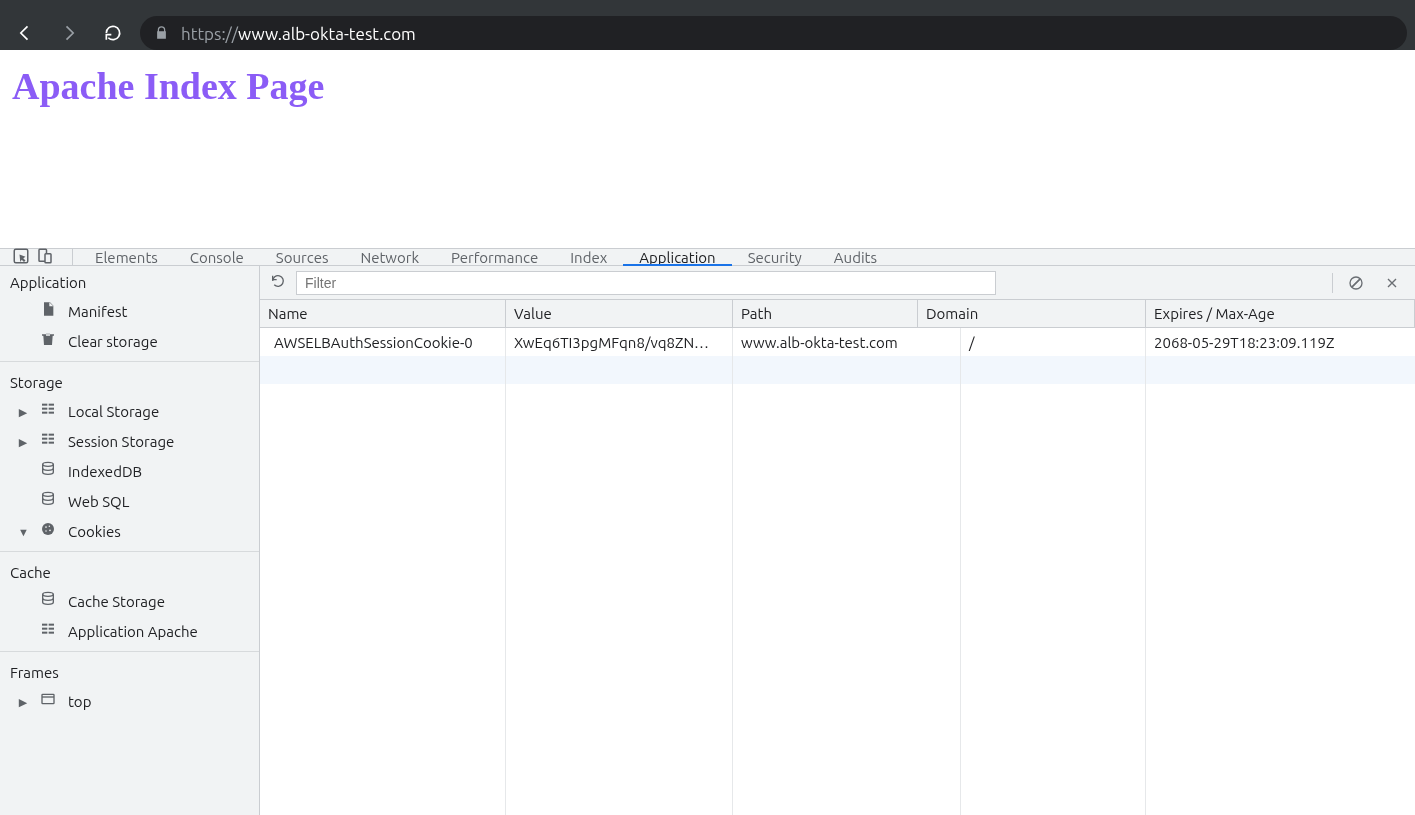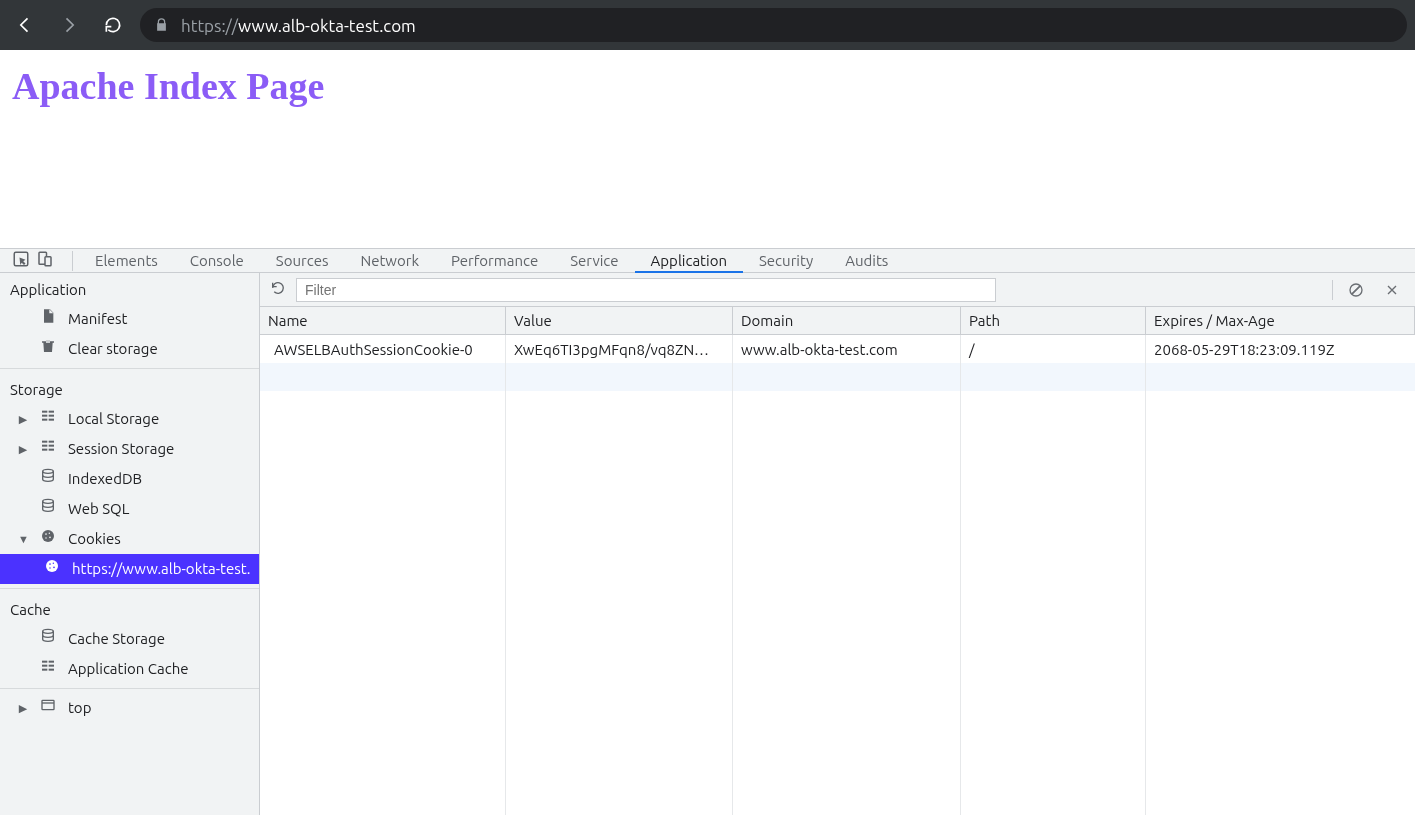--- a/index.html
+++ b/index.html
@@ -1,35 +1,35 @@
 <!DOCTYPE html>
 <html><head>
 <meta charset="utf-8">
 <style>
   * { box-sizing: border-box; margin: 0; padding: 0; }
   html, body { width: 1415px; height: 815px; font-family: "Segoe UI", Ubuntu, Arial, sans-serif; background: #fff; overflow: hidden; }
 
   
-  .chrome-bar { height: 50px; background: #323639; display: flex; align-items: center; padding: 0 8px; gap: 10px; }
+  .chrome-bar { height: 50px; background: #323639; display: flex; align-items: flex-end; padding: 0 8px; gap: 10px; }
   .chrome-btn { width: 34px; height: 34px; display: flex; align-items: center; justify-content: center; border-radius: 50%; color: #9aa0a6; }
   .chrome-btn.active { color: #fff; }
   .chrome-btn svg { width: 20px; height: 20px; }
   .url-bar { flex: 1; height: 34px; background: #202124; border-radius: 17px; display: flex; align-items: center; padding: 0 14px; color: #9aa0a6; font-size: 17px; gap: 12px; }
   .url-bar .lock { color: #9aa0a6; }
   .url-text { color: #9aa0a6; font-size: 17px; white-space: nowrap; }
   .url-text .host { color: #ffffff; }
 
   
   .page-area { height: 198px; padding: 14px 12px; background: #fff; }
   .page-area h1 { font-family: "Times New Roman", serif; font-weight: bold; font-size: 38px; color: #8b5cf6; }
 
   
   .devtools { height: calc(815px - 50px - 198px); border-top: 1px solid #cacdd1; display: flex; flex-direction: column; background: #f1f3f4; }
 
-  .dt-tabstrip { height: 24px; display: flex; align-items: stretch; background: #f1f3f4; border-bottom: 1px solid #cacdd1; }
+  .dt-tabstrip { height: 17px; display: flex; align-items: stretch; background: #f1f3f4; border-bottom: 1px solid #cacdd1; }
   .dt-tool-left { display: flex; align-items: center; gap: 6px; padding: 0 12px; color: #5f6368; }
   .dt-tool-left svg { width: 18px; height: 18px; }
   .dt-sep { width: 1px; height: 20px; background: #cacdd1; margin: auto 6px; }
   .dt-tab { padding: 0 16px; display: flex; align-items: center; font-size: 15px; color: #5f6368; cursor: pointer; }
   .dt-tab.selected { color: #202124; position: relative; }
   .dt-tab.selected::after { content:""; position:absolute; left:0; right:0; bottom:-1px; height:2px; background:#1a73e8; }
 
   .dt-body { flex:1; display:flex; overflow:hidden; }
 
   
@@ -119,21 +119,21 @@
           </svg>
       </span>
     </div>
     <div class="dt-sep"></div>
     <div id="dt-tabs" style="display: flex;">
         <div class="dt-tab">Elements</div>
         <div class="dt-tab">Console</div>
         <div class="dt-tab">Sources</div>
         <div class="dt-tab">Network</div>
         <div class="dt-tab">Performance</div>
-        <div class="dt-tab">Service</div>
+        <div class="dt-tab">Index</div>
         <div class="dt-tab selected">Application</div>
         <div class="dt-tab">Security</div>
         <div class="dt-tab">Audits</div>
       </div>
   </div>
 
   <div class="dt-body">
 
     <div class="dt-sidebar" id="dt-sidebar">
         <div class="sb-group-title">Application</div>
@@ -200,30 +200,20 @@
           <span class="tri">▼</span>
           <span><svg viewBox="0 0 24 24" fill="#5f6368">
               <circle cx="12" cy="12" r="9"></circle>
               <circle cx="9" cy="9" r="1.3" fill="#f1f3f4"></circle>
               <circle cx="14" cy="8" r="1.1" fill="#f1f3f4"></circle>
               <circle cx="15" cy="14" r="1.3" fill="#f1f3f4"></circle>
               <circle cx="9" cy="15" r="1.1" fill="#f1f3f4"></circle>
             </svg></span>
           <span>Cookies</span>
         </div>
-        <div class="sb-item cookies-origin selected">
-          <span><svg viewBox="0 0 24 24" fill="#fff">
-              <circle cx="12" cy="12" r="9"></circle>
-              <circle cx="9" cy="9" r="1.3" fill="#4b32ff"></circle>
-              <circle cx="14" cy="8" r="1.1" fill="#4b32ff"></circle>
-              <circle cx="15" cy="14" r="1.3" fill="#4b32ff"></circle>
-              <circle cx="9" cy="15" r="1.1" fill="#4b32ff"></circle>
-            </svg></span>
-          <span>https://www.alb-okta-test.</span>
-        </div>
         <div class="sb-divider"></div>
         <div class="sb-group-title">Cache</div>
         <div class="sb-item level1">
           <span class="tri"></span>
           <span><svg viewBox="0 0 24 24" fill="none" stroke="#5f6368" stroke-width="2">
               <ellipse cx="12" cy="5" rx="8" ry="3"></ellipse>
               <path d="M4 5v6c0 1.7 3.6 3 8 3s8-1.3 8-3V5"></path>
               <path d="M4 11v6c0 1.7 3.6 3 8 3s8-1.3 8-3v-6"></path>
             </svg></span>
           <span>Cache Storage</span>
@@ -231,23 +221,24 @@
         <div class="sb-item level1">
           <span class="tri"></span>
           <span><svg viewBox="0 0 24 24" fill="#5f6368">
               <rect x="3" y="4" width="8" height="3"></rect>
               <rect x="13" y="4" width="8" height="3"></rect>
               <rect x="3" y="10" width="8" height="3"></rect>
               <rect x="13" y="10" width="8" height="3"></rect>
               <rect x="3" y="16" width="8" height="3"></rect>
               <rect x="13" y="16" width="8" height="3"></rect>
             </svg></span>
-          <span>Application Cache</span>
+          <span>Application Apache</span>
         </div>
         <div class="sb-divider"></div>
+        <div class="sb-group-title">Frames</div>
         <div class="sb-item level1">
           <span class="tri">▶</span>
           <span><svg viewBox="0 0 24 24" fill="none" stroke="#5f6368" stroke-width="2">
               <rect x="3" y="5" width="18" height="14" rx="1"></rect>
               <path d="M3 9h18"></path>
             </svg></span>
           <span>top</span>
         </div>
       </div>
 
@@ -273,22 +264,22 @@
           <svg viewBox="0 0 24 24" fill="none" stroke="currentColor" stroke-width="2">
               <path d="M6 6 18 18M6 18 18 6"></path>
             </svg>
         </span>
       </div>
 
       <div class="grid">
         <div class="grid-head">
           <div class="cell c-name">Name</div>
           <div class="cell c-value">Value</div>
+          <div class="cell c-path">Path</div>
           <div class="cell c-domain">Domain</div>
-          <div class="cell c-path">Path</div>
           <div class="cell c-exp">Expires / Max-Age</div>
         </div>
         <div class="grid-row">
           <div class="cell c-name" style="padding-left:14px">AWSELBAuthSessionCookie-0</div>
           <div class="cell c-value">XwEq6TI3pgMFqn8/vq8ZN…</div>
           <div class="cell c-domain">www.alb-okta-test.com</div>
           <div class="cell c-path">/</div>
           <div class="cell c-exp">2068-05-29T18:23:09.119Z</div>
         </div>
         <div class="grid-row alt">

